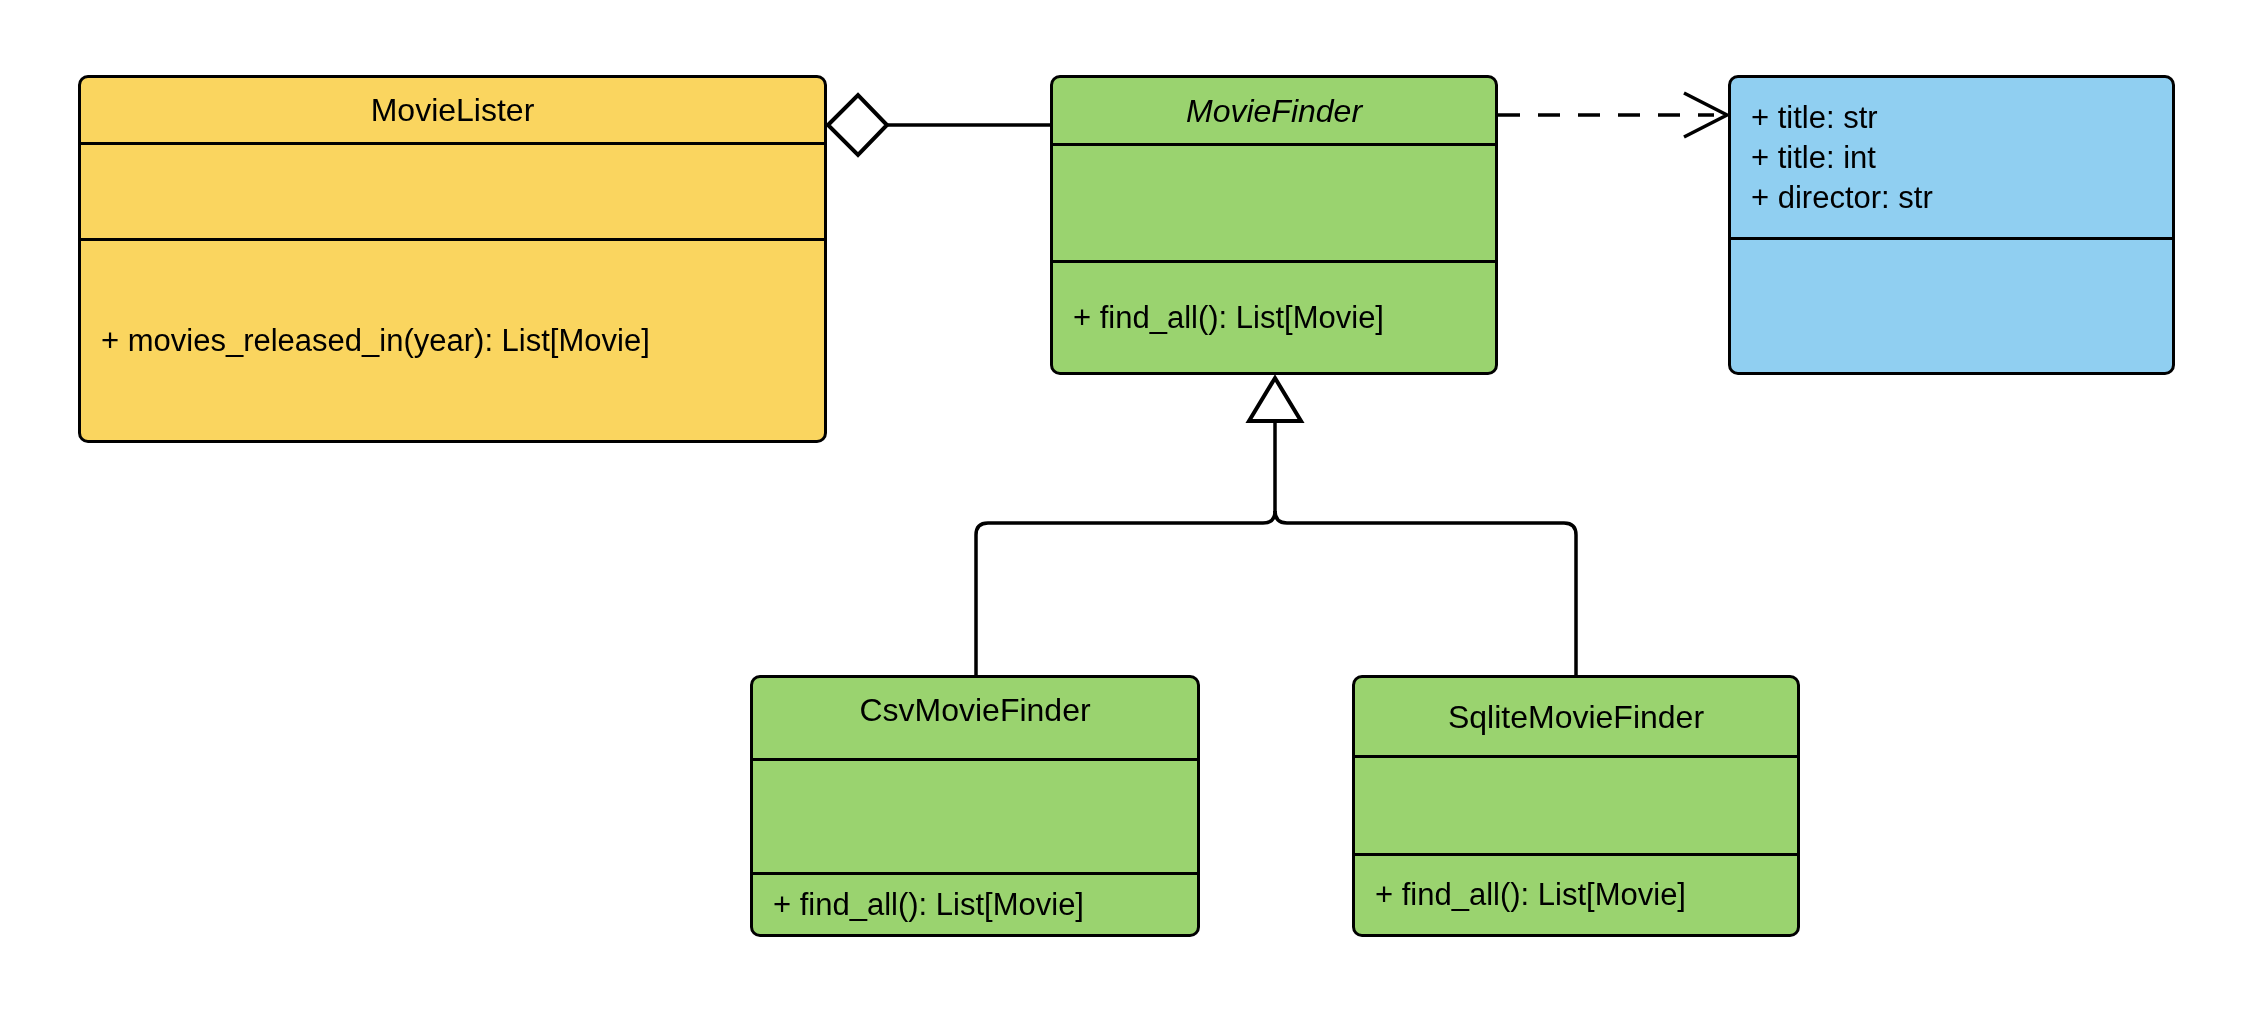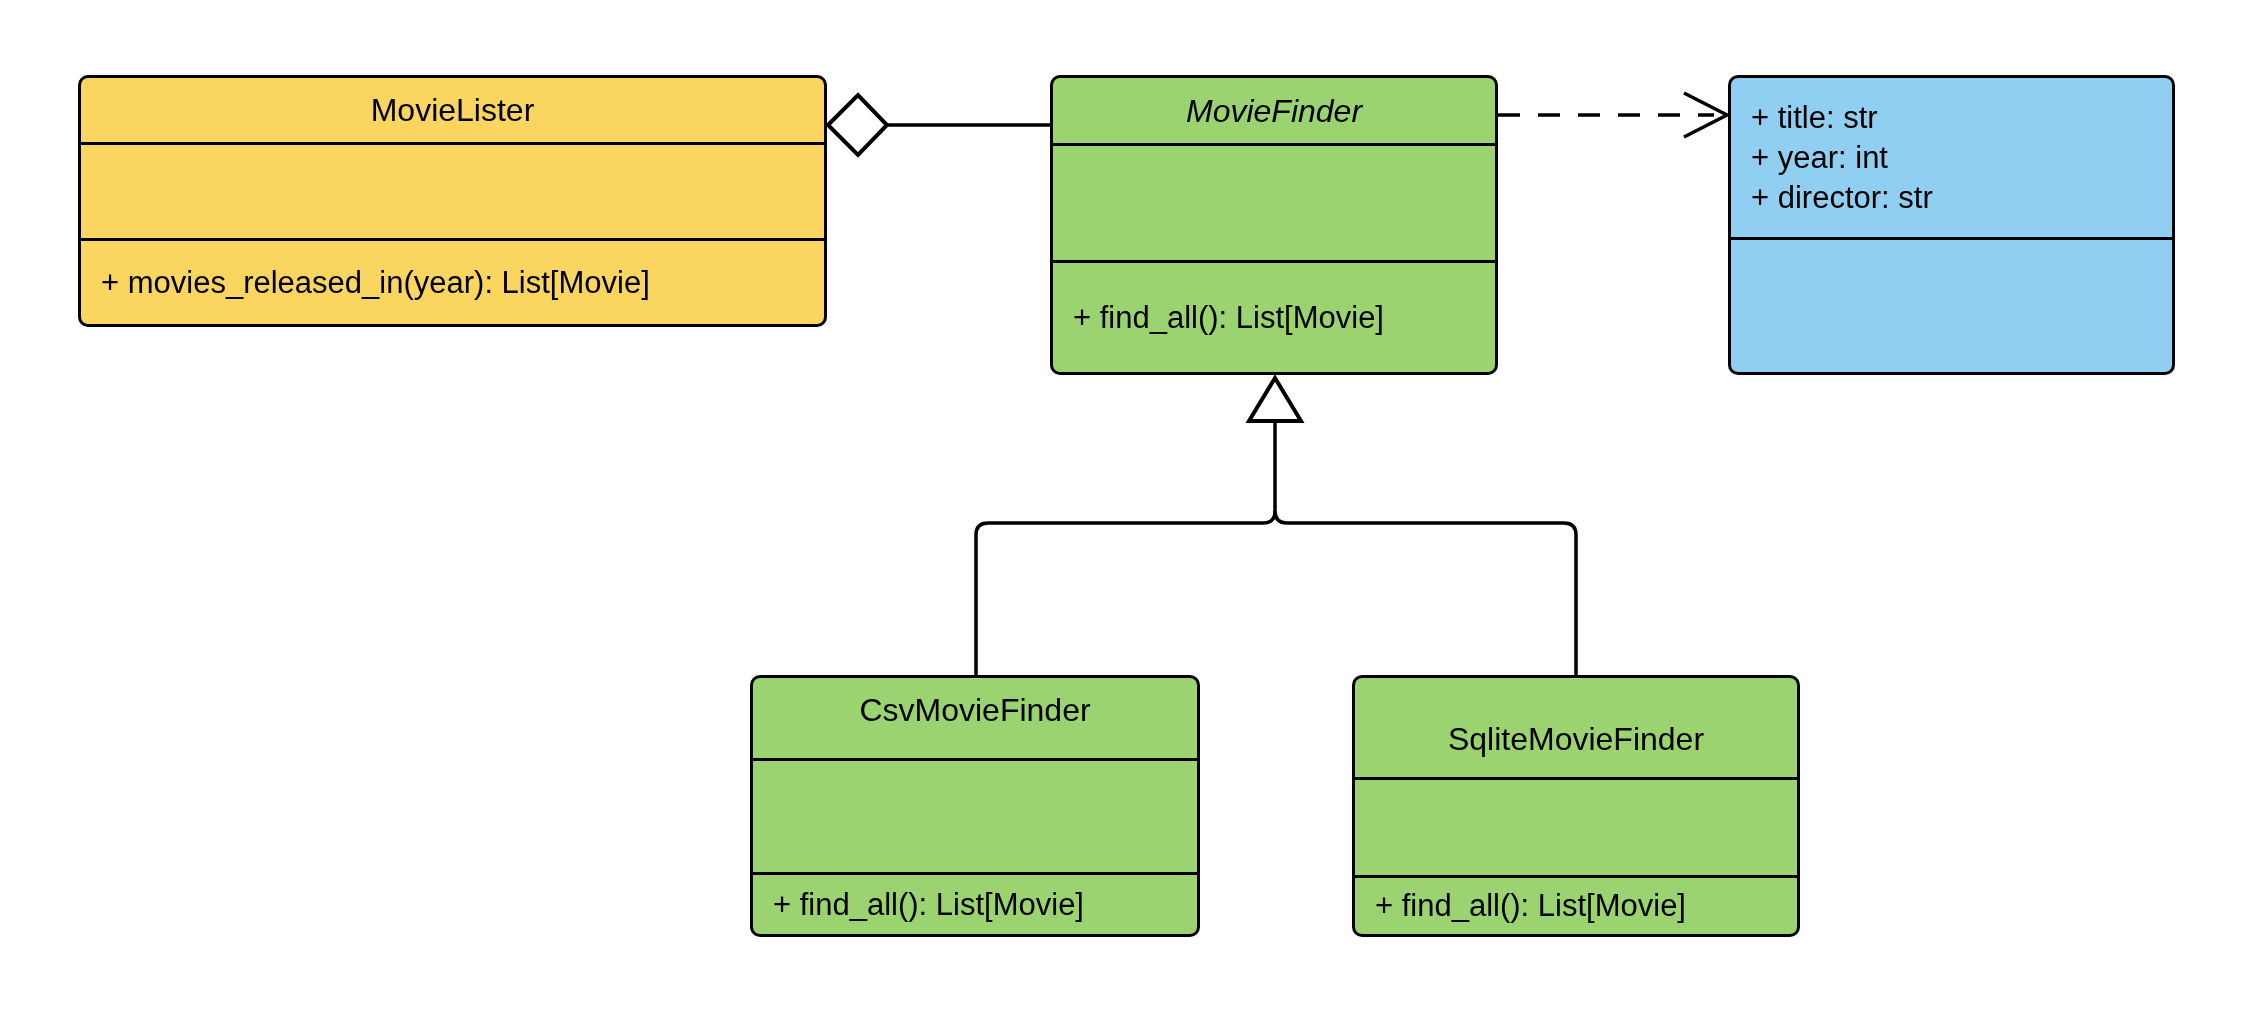--- a/index.html
+++ b/index.html
@@ -90,54 +90,54 @@
 
     <g>
       <path class="solid-line" d="M 976 675 L 976 535 Q 976 523 988 523 L 1263 523 Q 1275 523 1275 511"></path>
     </g>
 
     <g>
       <path class="solid-line" d="M 1576 675 L 1576 535 Q 1576 523 1564 523 L 1287 523 Q 1275 523 1275 511"></path>
     </g>
   </svg>
 
-  <div class="uml-class" style="left: 78px; top: 75px; width: 749px; height: 252px; background: rgb(250, 213, 95);">
+  <div class="uml-class" style="left: 78px; top: 75px; width: 749px; height: 368px; background: rgb(250, 213, 95);">
     <div class="cmp title" style="height:64px; flex:0 0 auto;">MovieLister</div>
     <div class="cmp attrs" style="height:96px; flex:0 0 auto;"></div>
     <div class="cmp methods">
       <div class="member">+ movies_released_in(year): List[Movie]</div>
     </div>
   </div>
 
   <div class="uml-class" style="left: 1050px; top: 75px; width: 448px; height: 300px; background: rgb(154, 211, 111);">
     <div class="cmp title" style="height:65px; flex:0 0 auto;font-style:italic;">MovieFinder</div>
     <div class="cmp attrs" style="height:117px; flex:0 0 auto;"></div>
     <div class="cmp methods">
       <div class="member">+ find_all(): List[Movie]</div>
     </div>
   </div>
 
   <div class="uml-class" style="left: 1728px; top: 75px; width: 447px; height: 300px; background: rgb(144, 207, 241);">
     <div class="cmp attrs" style="height:159px; flex:0 0 auto;border-radius:14px;">
       <div class="member">+ title: str</div>
-      <div class="member">+ year: int</div>
+      <div class="member">+ title: int</div>
       <div class="member">+ director: str</div>
     </div>
     <div class="cmp methods"></div>
   </div>
 
   <div class="uml-class" style="left: 750px; top: 675px; width: 450px; height: 262px; background: rgb(154, 211, 111); gap: 16px;">
     <div class="cmp title" style="height:64px; flex:0 0 auto;">CsvMovieFinder</div>
     <div class="cmp attrs" style="height:98px; flex:0 0 auto;"></div>
     <div class="cmp methods">
       <div class="member">+ find_all(): List[Movie]</div>
     </div>
   </div>
 
   <div class="uml-class" style="left: 1352px; top: 675px; width: 448px; height: 262px; background: rgb(154, 211, 111);">
-    <div class="cmp title" style="height:77px; flex:0 0 auto;margin-top:22px;">SqliteMovieFinder</div>
+    <div class="cmp title" style="height:77px; flex:0 0 auto;">SqliteMovieFinder</div>
     <div class="cmp attrs" style="height:98px; flex:0 0 auto;"></div>
     <div class="cmp methods">
       <div class="member">+ find_all(): List[Movie]</div>
     </div>
   </div>
 
 </div>
 
 </body></html>

